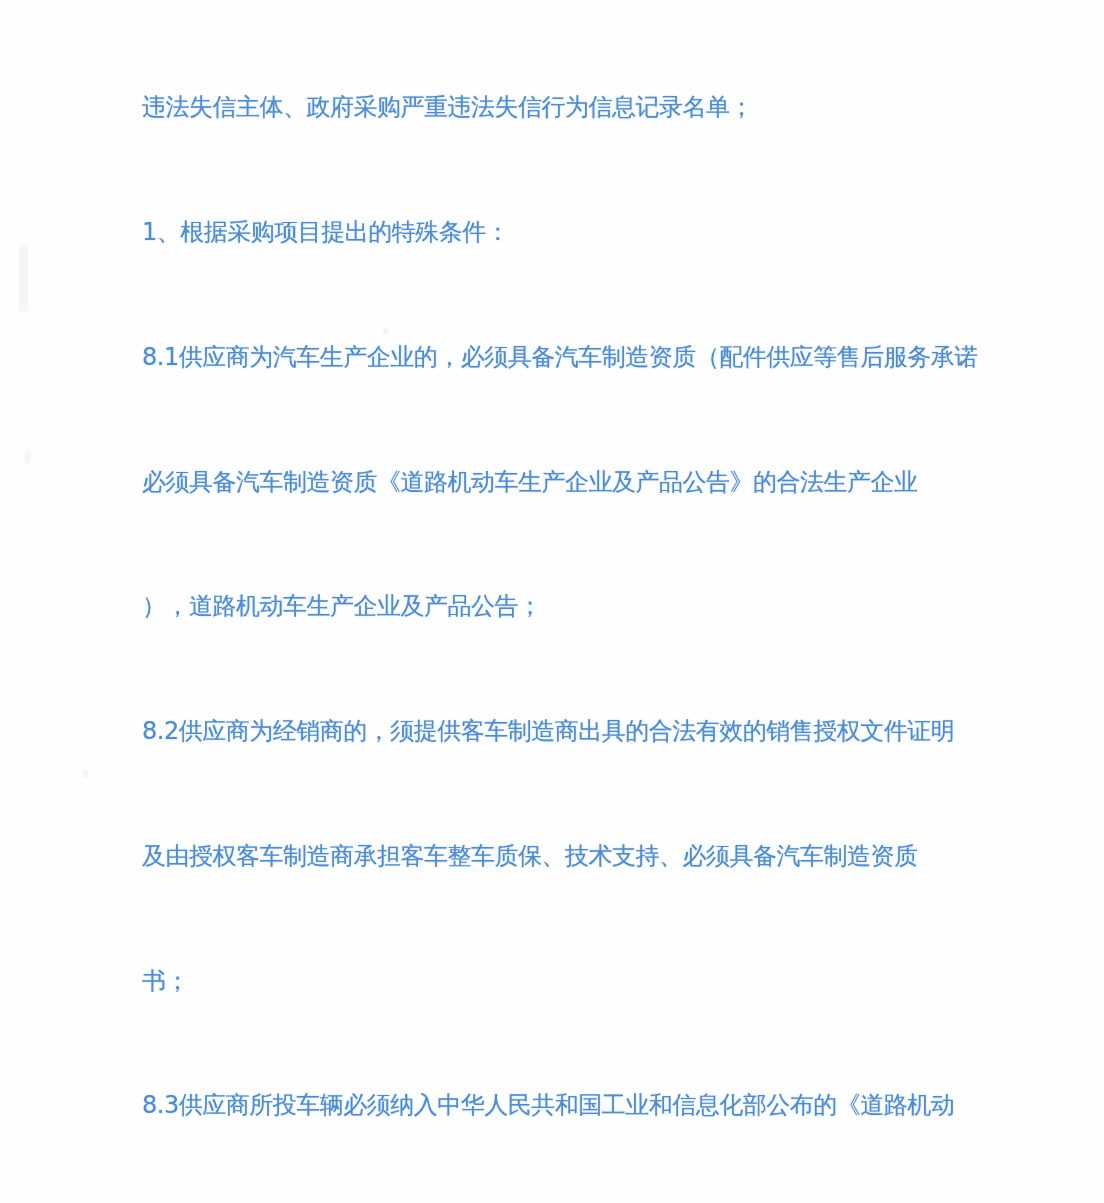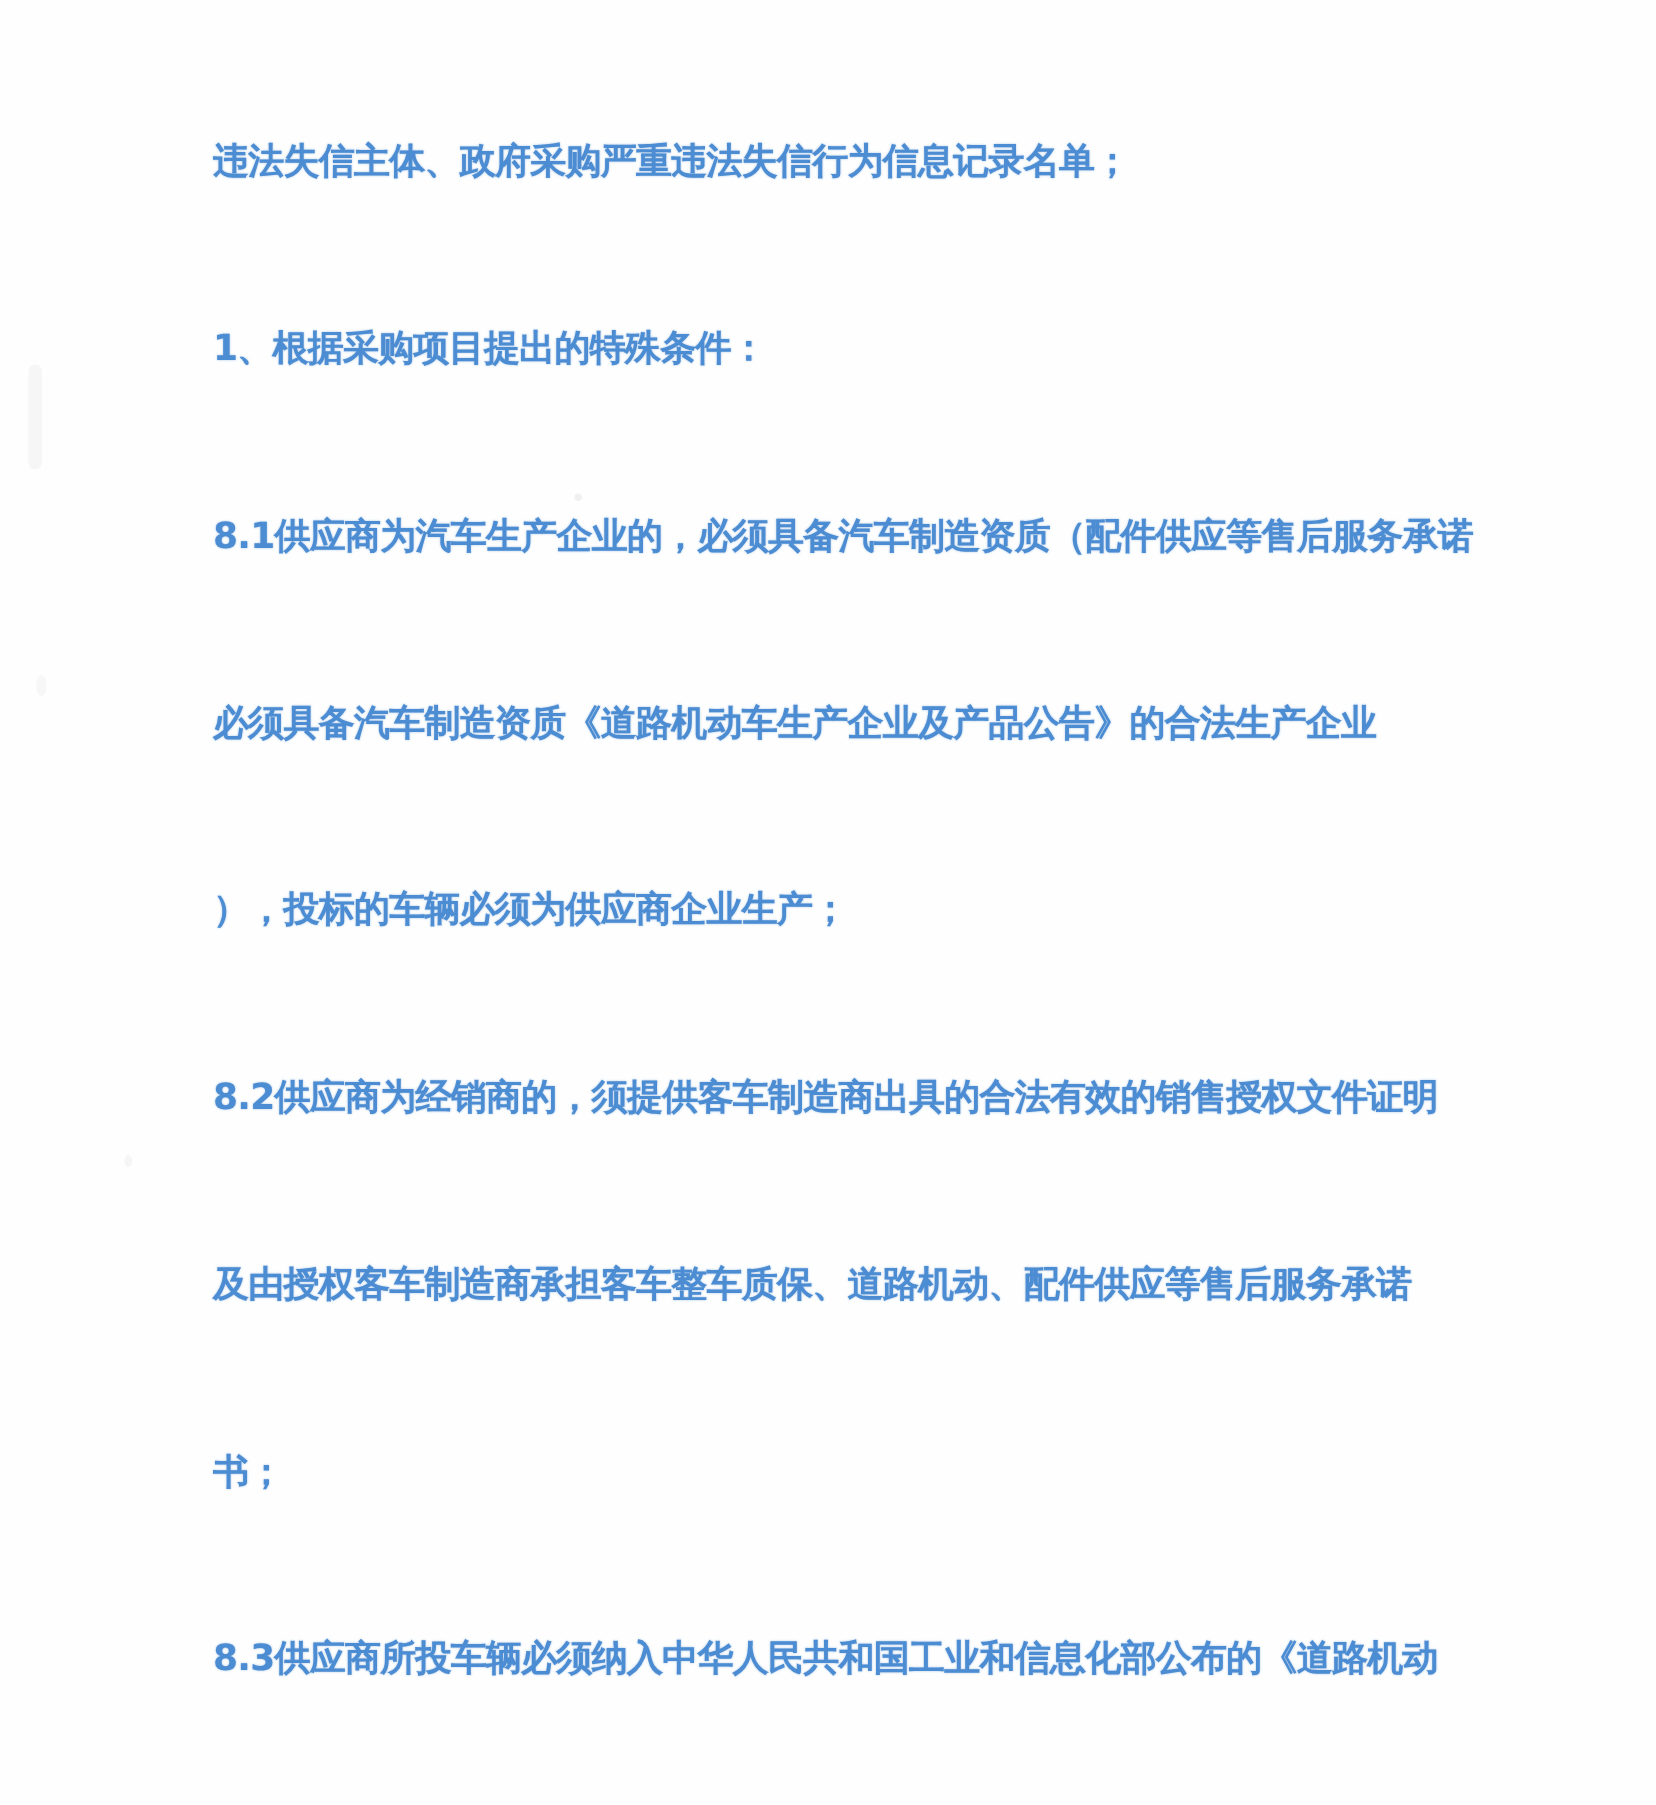--- a/index.html
+++ b/index.html
@@ -27,21 +27,20 @@
     color: #4b8cd2;
     font-size: 24px;
     line-height: 41.6px;
     letter-spacing: -0.5px;
     white-space: pre;
     text-shadow: 0 0 1.5px rgba(130, 172, 220, 0.75);
     font-weight: 400;
   }
   .line {
     height: 41.6px;
-    font-weight: bold;
   }
   
   .artifact {
     position: absolute;
     background: #f1f1f1;
     border-radius: 50%;
     opacity: 0.8;
   }
   .artifact.smudge-1 { left: 19px; top: 243px; width: 9px;  height: 70px; border-radius: 5px; background: #f4f4f4; }
   .artifact.smudge-2 { left: 24px; top: 450px; width: 7px;  height: 14px; background: #f5f5f5; }
@@ -56,23 +55,23 @@
   <span class="artifact smudge-1"></span>
   <span class="artifact smudge-2"></span>
   <span class="artifact dot-1"></span>
   <span class="artifact dot-2"></span>
 
   <div class="text-block" style="color: rgb(75, 140, 210);">
     <div class="line">违法失信主体、政府采购严重违法失信行为信息记录名单；</div>
     <div class="line">1、根据采购项目提出的特殊条件：</div>
     <div class="line">8.1供应商为汽车生产企业的，必须具备汽车制造资质（配件供应等售后服务承诺</div>
     <div class="line">必须具备汽车制造资质《道路机动车生产企业及产品公告》的合法生产企业</div>
-    <div class="line">），投标的车辆必须为供应商企业生产；</div>
+    <div class="line">），道路机动车生产企业及产品公告；</div>
     <div class="line">8.2供应商为经销商的，须提供客车制造商出具的合法有效的销售授权文件证明</div>
-    <div class="line">及由授权客车制造商承担客车整车质保、道路机动、配件供应等售后服务承诺</div>
+    <div class="line">及由授权客车制造商承担客车整车质保、技术支持、必须具备汽车制造资质</div>
     <div class="line">书；</div>
     <div class="line">8.3供应商所投车辆必须纳入中华人民共和国工业和信息化部公布的《道路机动</div>
     
     
     
     
     
     
     
     

